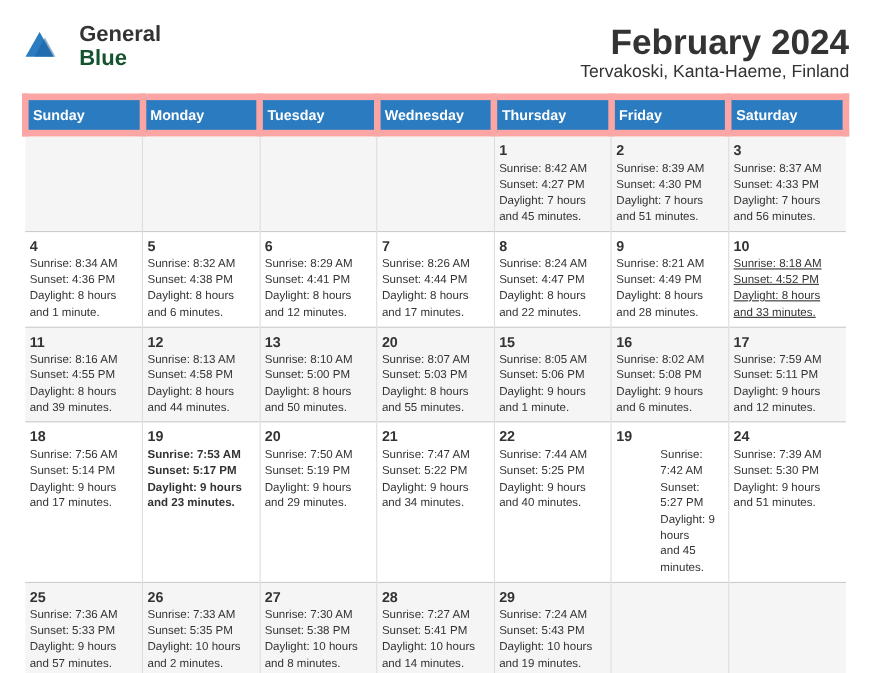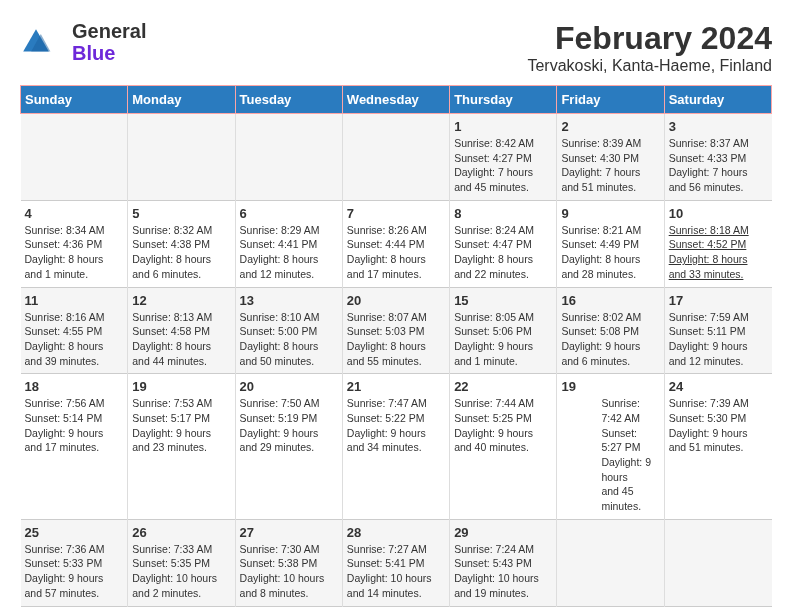--- a/index.html
+++ b/index.html
@@ -20,21 +20,21 @@
       display: flex;
       align-items: center;
       gap: 20px;
     }
     .logo-text {
       font-size: 20px;
       font-weight: bold;
       line-height: 1.1;
     }
     .logo-general { color: #333; }
-    .logo-blue { color: #6d28d9; }
+    .logo-blue { color: #14532d; }
     .logo-icon {
       width: 32px;
       height: 32px;
     }
     .title-block {
       text-align: right;
     }
     .main-title {
       font-size: 32px;
       font-weight: bold;
@@ -49,21 +49,21 @@
       border-collapse: collapse;
       table-layout: fixed;
     }
     thead tr th {
       background-color: #2a7bbf;
       color: #fff;
       font-size: 13px;
       font-weight: bold;
       padding: 6px 4px;
       text-align: left;
-      border: 1px solid #fca5a5;
+      border: 6px solid #fca5a5;
     }
     tbody tr {
       border-bottom: 1px solid #ccc;
     }
     tbody tr:nth-child(odd) {
       background-color: #f5f5f5;
     }
     tbody tr:nth-child(even) {
       background-color: #fff;
     }
@@ -252,21 +252,21 @@
       <tr>
         <td>
           <span class="day-num">18</span>
           <div class="day-info" style="white-space: pre-line;">Sunrise: 7:56 AM
 Sunset: 5:14 PM
 Daylight: 9 hours
 and 17 minutes.</div>
         </td>
         <td>
           <span class="day-num">19</span>
-          <div class="day-info" style="white-space: pre-line;">Sunrise: 7:53 AM
+          <div class="day-info" style="white-space: pre-line; font-weight: bold;">Sunrise: 7:53 AM
 Sunset: 5:17 PM
 Daylight: 9 hours
 and 23 minutes.</div>
         </td>
         <td>
           <span class="day-num">20</span>
           <div class="day-info" style="white-space: pre-line;">Sunrise: 7:50 AM
 Sunset: 5:19 PM
 Daylight: 9 hours
 and 29 minutes.</div>

